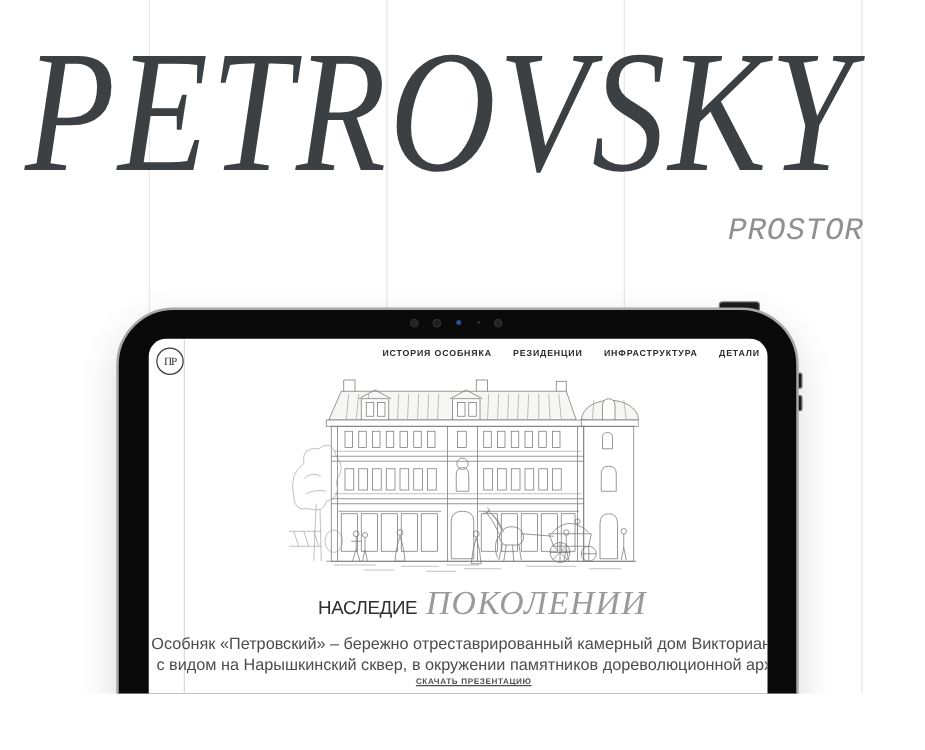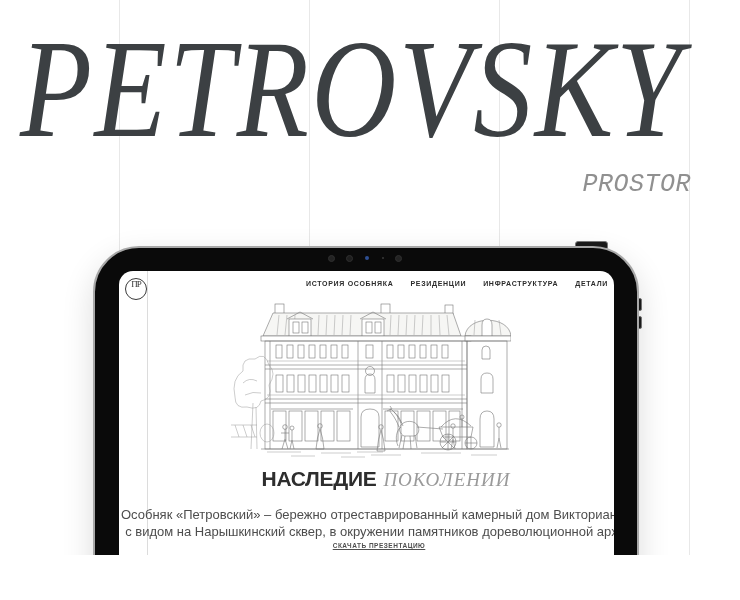--- a/index.html
+++ b/index.html
@@ -50,39 +50,39 @@
   
   .screen {
     position:absolute; left:24px; top:23px; width:495px; height:355px;
     background:#ffffff; border-radius:14px 14px 0 0; overflow:hidden;
   }
   .v-rule { position:absolute; left:28px; top:0; bottom:0; width:1px; background:#dcdcdc; }
 
   .site-logo {
     position:absolute; left:6px; top:7px; width:22px; height:22px;
     border:1.2px solid #3a3a3a; border-radius:50%;
-    display:flex; align-items:flex-start; justify-content:center;
+    display:flex; align-items:center; justify-content:center;
     font-family:"Liberation Serif", serif; font-size:9px; letter-spacing:-1px; color:#333;
     text-decoration:none;
   }
   .site-nav { position:absolute; right:6px; top:9px; display:flex; gap:17px; }
   .site-nav a {
     font-size:7px; letter-spacing:0.7px; color:#2b2b2b; text-decoration:none;
     font-weight:700; white-space:nowrap;
   }
 
   .illustration { position:absolute; left:112px; top:28px; width:280px; height:162px; }
 
   .heading-row {
     position:absolute; left:0; top:196px; width:534px;
     display:flex; justify-content:center; align-items:baseline; gap:7px; white-space:nowrap;
   }
-  .h-main { font-weight:700; font-size:21px; letter-spacing:-0.3px; color:#2e2e2e; }
+  .h-main { font-weight:400; font-size:15px; letter-spacing:-0.3px; color:#2e2e2e; }
   .h-accent { font-family:"Liberation Serif", serif; font-style:italic; font-weight:400;
-    font-size:19px; letter-spacing:1px; color:#9a9a9a; }
+    font-size:27px; letter-spacing:1px; color:#9a9a9a; }
 
   .para {
     position:absolute; left:2px; top:235px; width:556px;
     font-size:13px; line-height:17px; color:#4d4d4d; text-align:center; white-space:nowrap;
   }
   .download-wrap { position:absolute; left:0; top:263px; width:520px; text-align:center; }
   .download-link {
     font-size:6.5px; letter-spacing:0.5px; font-weight:700; color:#4f4f4f;
     text-decoration:underline; white-space:nowrap;
   }

